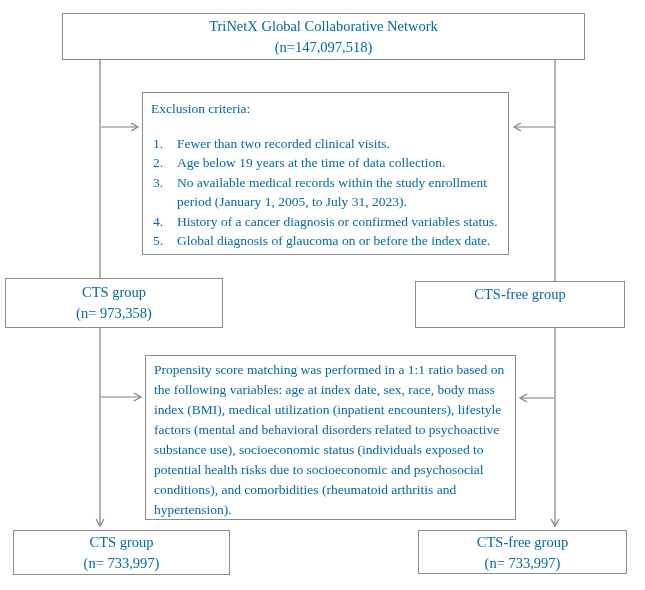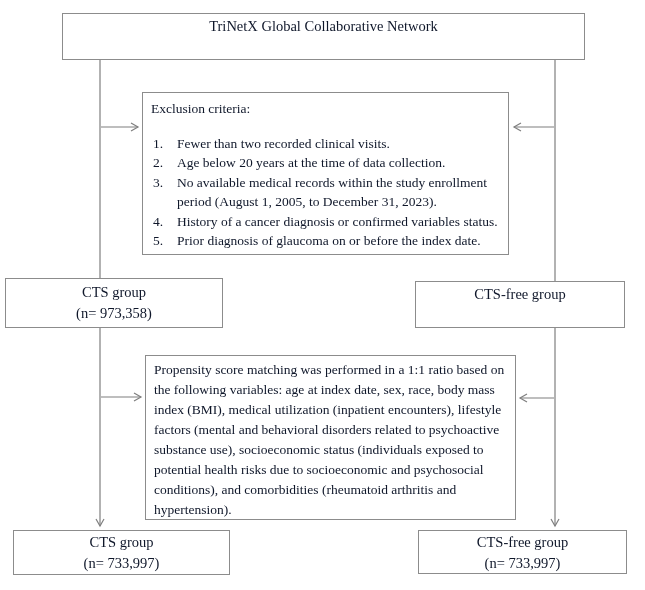--- a/index.html
+++ b/index.html
@@ -2,21 +2,21 @@
 <html><head>
 <meta charset="utf-8">
 <style>
   html, body { margin: 0; padding: 0; background: #ffffff; }
   .canvas {
     position: relative;
     width: 645px;
     height: 590px;
     background: #ffffff;
     font-family: "Liberation Serif", "DejaVu Serif", serif;
-    color: #0f172a;
+    color: #0369a1;
     overflow: hidden;
   }
   .connectors {
     position: absolute;
     left: 0; top: 0;
     width: 645px; height: 590px;
     pointer-events: none;
   }
   .box {
     position: absolute;
@@ -70,43 +70,44 @@
     <line x1="101" y1="127" x2="138" y2="127" stroke="#7f7f7f" stroke-width="1.2" marker-end="url(#chev)"></line>
     <line x1="554" y1="127" x2="514" y2="127" stroke="#7f7f7f" stroke-width="1.2" marker-end="url(#chev)"></line>
     <line x1="100" y1="328" x2="100" y2="526" stroke="#7f7f7f" stroke-width="1.2" marker-end="url(#chev)"></line>
     <line x1="555" y1="328" x2="555" y2="526" stroke="#7f7f7f" stroke-width="1.2" marker-end="url(#chev)"></line>
     <line x1="101" y1="397" x2="141" y2="397" stroke="#7f7f7f" stroke-width="1.2" marker-end="url(#chev)"></line>
     <line x1="554" y1="398" x2="520" y2="398" stroke="#7f7f7f" stroke-width="1.2" marker-end="url(#chev)"></line>
   </svg>
 
   <div class="box centered top-box">
     <div>TriNetX Global Collaborative Network</div>
+    <div>(n=147,097,518)</div>
   </div>
 
   <div class="box exclusion-box">
     <div class="ex-title">Exclusion criteria:</div>
     <div class="ex-item">
       <span class="num">1.</span>
       <span class="txt">Fewer than two recorded clinical visits.</span>
     </div>
     <div class="ex-item">
       <span class="num">2.</span>
-      <span class="txt">Age below 20 years at the time of data collection.</span>
+      <span class="txt">Age below 19 years at the time of data collection.</span>
     </div>
     <div class="ex-item">
       <span class="num">3.</span>
-      <span class="txt">No available medical records within the study enrollment period (August 1, 2005, to December 31, 2023).</span>
+      <span class="txt">No available medical records within the study enrollment period (January 1, 2005, to July 31, 2023).</span>
     </div>
     <div class="ex-item">
       <span class="num">4.</span>
       <span class="txt">History of a cancer diagnosis or confirmed variables status.</span>
     </div>
     <div class="ex-item">
       <span class="num">5.</span>
-      <span class="txt">Prior diagnosis of glaucoma on or before the index date.</span>
+      <span class="txt">Global diagnosis of glaucoma on or before the index date.</span>
     </div>
   </div>
 
   <div class="box centered cts-box">
     <div>CTS group</div>
     <div>(n= 973,358)</div>
   </div>
 
   <div class="box centered ctsfree-box">
     <div>CTS-free group</div>

